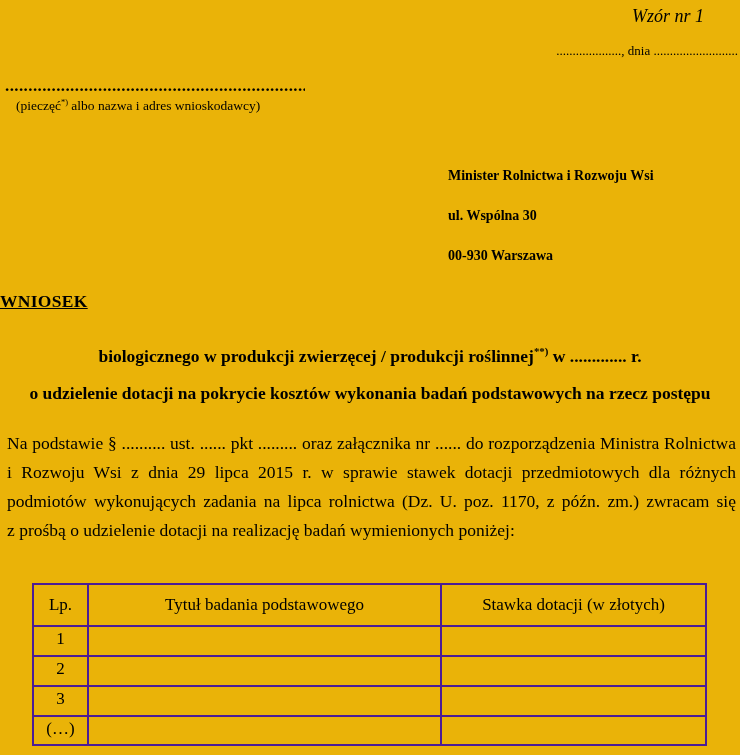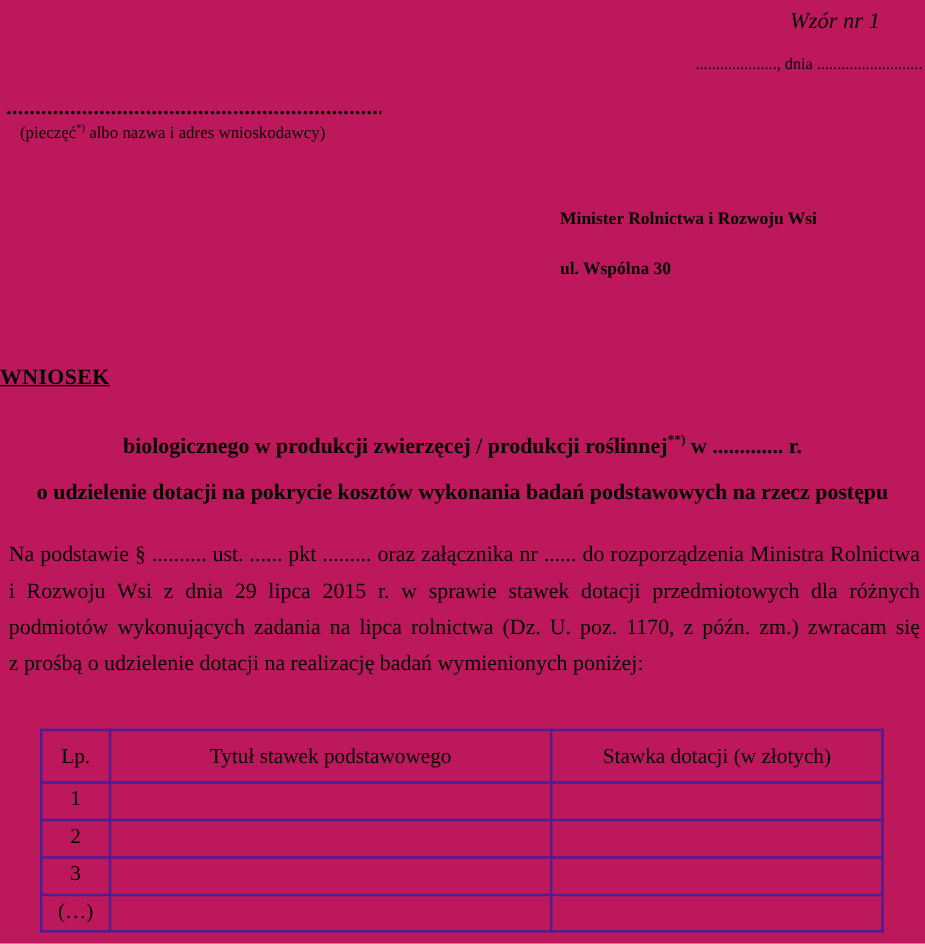--- a/index.html
+++ b/index.html
@@ -4,21 +4,21 @@
 <style>
   html, body {
     margin: 0;
     padding: 0;
     background: #ffffff;
   }
   .page {
     position: relative;
     width: 740px;
     height: 755px;
-    background: #be185d;
+    background: #eab308;
     color: #000000;
     font-family: "Liberation Serif", "DejaVu Serif", serif;
     overflow: hidden;
   }
   .wzor {
     position: absolute;
     top: 6px;
     right: 36px;
     font-style: italic;
     font-size: 18px;
@@ -140,20 +140,21 @@
 
   <div class="dateline">...................., dnia ..........................</div>
 
   <div class="stamp-dots">....................................................................</div>
 
   <div class="stamp-caption"><span>(pieczęć</span><sup class="fn">*)</sup><span> albo nazwa i adres wnioskodawcy)</span></div>
 
   <div class="recipient">
     <div class="r-line">Minister Rolnictwa i Rozwoju Wsi</div>
     <div class="r-line">ul. Wspólna 30</div>
+    <div class="r-line">00-930 Warszawa</div>
   </div>
 
   <div class="wniosek">WNIOSEK</div>
 
   <div class="doc-title">
     <div><span>biologicznego w produkcji zwierzęcej / produkcji roślinnej</span><sup class="fn">**)</sup><span> w ............. r.</span></div>
     <div>o udzielenie dotacji na pokrycie kosztów wykonania badań podstawowych na rzecz postępu</div>
   </div>
 
   <div class="body-text">
@@ -165,21 +166,21 @@
 
   <table class="grants">
     <colgroup>
       <col class="c-lp">
       <col class="c-title">
       <col class="c-rate">
     </colgroup>
     <thead>
       <tr>
         <th>Lp.</th>
-        <th>Tytuł stawek podstawowego</th>
+        <th>Tytuł badania podstawowego</th>
         <th>Stawka dotacji (w złotych)</th>
       </tr>
     </thead>
     <tbody>
       <tr>
         <td>1</td>
         <td></td>
         <td></td>
       </tr>
       <tr>

